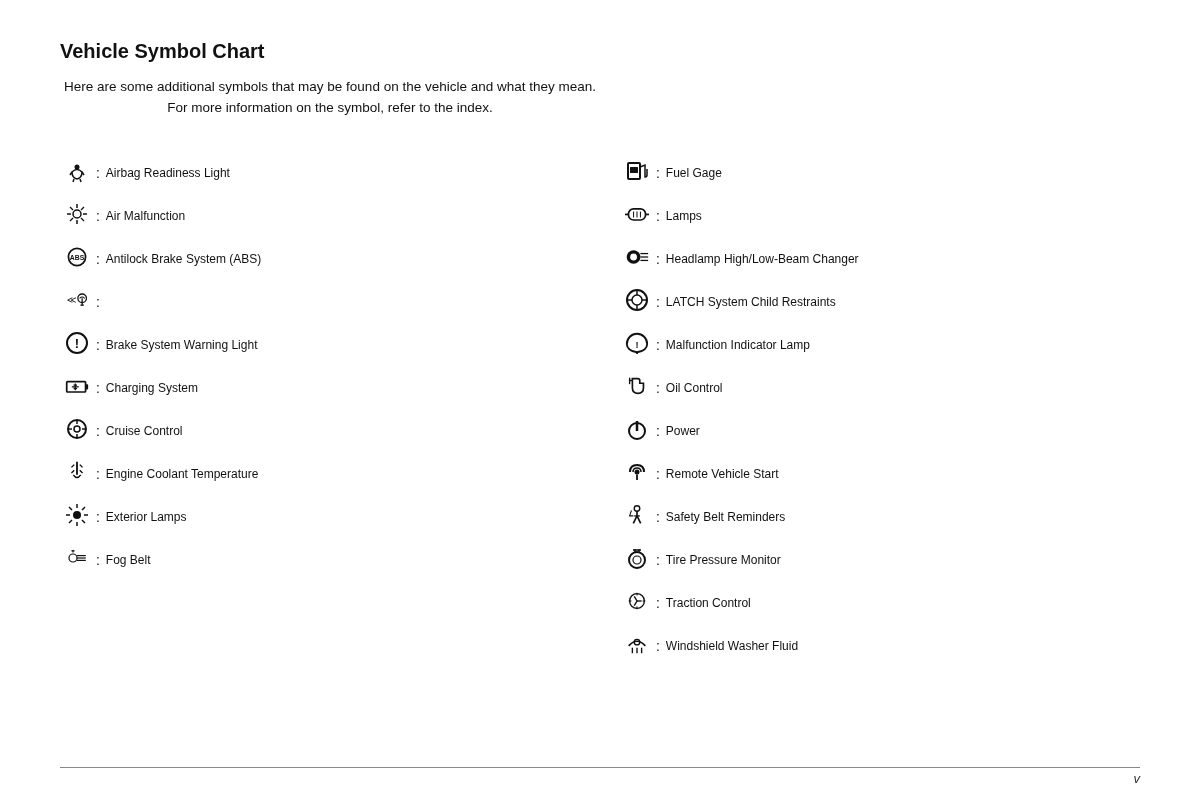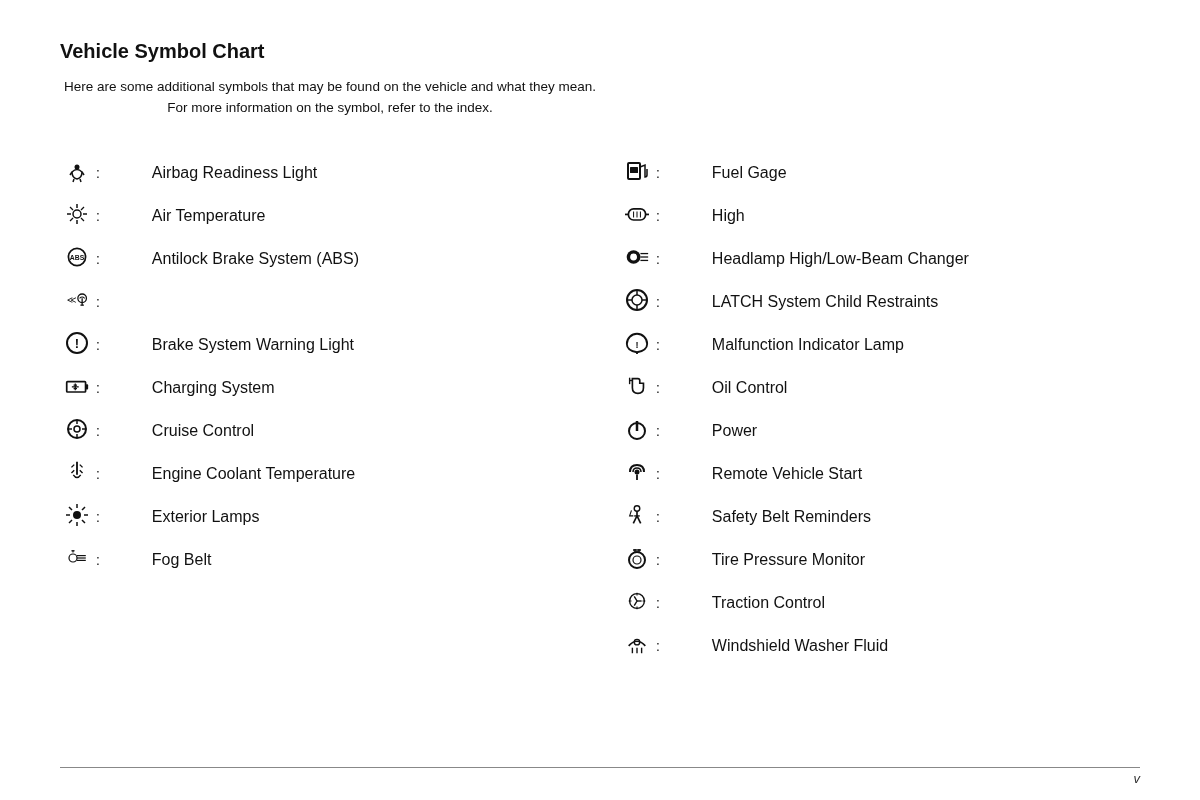--- a/index.html
+++ b/index.html
@@ -48,22 +48,21 @@
       width: 34px;
       text-align: center;
       font-size: 20px;
       flex-shrink: 0;
     }
     .sym-colon {
       margin: 0 6px 0 2px;
       flex-shrink: 0;
     }
     .sym-label {
-      font-size: 16px;
-      margin-left: 46px;
+      font-size: 12px;
     }
     .footer-line {
       position: absolute;
       bottom: 32px;
       left: 60px;
       right: 60px;
       border-top: 1px solid #888;
     }
     .page-number {
       position: absolute;
@@ -114,21 +113,21 @@
             <line x1="12" y1="18" x2="12" y2="22" stroke="#111" stroke-width="1.5"></line>
             <line x1="2" y1="12" x2="6" y2="12" stroke="#111" stroke-width="1.5"></line>
             <line x1="18" y1="12" x2="22" y2="12" stroke="#111" stroke-width="1.5"></line>
             <line x1="5" y1="5" x2="8" y2="8" stroke="#111" stroke-width="1.2"></line>
             <line x1="16" y1="16" x2="19" y2="19" stroke="#111" stroke-width="1.2"></line>
             <line x1="19" y1="5" x2="16" y2="8" stroke="#111" stroke-width="1.2"></line>
             <line x1="8" y1="16" x2="5" y2="19" stroke="#111" stroke-width="1.2"></line>
           </svg>
         </span>
         <span class="sym-colon">:</span>
-        <span class="sym-label">Air Temperature</span>
+        <span class="sym-label">Air Malfunction</span>
       </div>
 
       <div class="symbol-item">
         <span class="sym-icon">
           <svg viewBox="0 0 28 24" fill="none" xmlns="http://www.w3.org/2000/svg">
             <circle cx="14" cy="12" r="10" stroke="#111" stroke-width="2" fill="none"></circle>
             <text x="14" y="16" text-anchor="middle" font-size="8" font-weight="bold" fill="#111" font-family="Arial">ABS</text>
           </svg>
         </span>
         <span class="sym-colon">:</span>
@@ -254,21 +253,21 @@
       <div class="symbol-item">
         <span class="sym-icon">
           <svg viewBox="0 0 28 22" fill="none" xmlns="http://www.w3.org/2000/svg">
             <rect x="4" y="5" width="20" height="13" rx="6" stroke="#111" stroke-width="2" fill="none"></rect>
             <line x1="0" y1="11.5" x2="4" y2="11.5" stroke="#111" stroke-width="2"></line>
             <line x1="24" y1="11.5" x2="28" y2="11.5" stroke="#111" stroke-width="2"></line>
             <path d="M10 8 L10 15 M14 8 L14 15 M18 8 L18 15" stroke="#111" stroke-width="1.2"></path>
           </svg>
         </span>
         <span class="sym-colon">:</span>
-        <span class="sym-label">High</span>
+        <span class="sym-label">Lamps</span>
       </div>
 
       <div class="symbol-item">
         <span class="sym-icon">
           <svg viewBox="0 0 28 24" fill="none" xmlns="http://www.w3.org/2000/svg">
             <circle cx="10" cy="12" r="8" fill="#111"></circle>
             <circle cx="10" cy="12" r="4" fill="white"></circle>
             <line x1="18" y1="8" x2="27" y2="8" stroke="#111" stroke-width="1.5"></line>
             <line x1="18" y1="12" x2="27" y2="12" stroke="#111" stroke-width="1.5"></line>
             <line x1="18" y1="16" x2="27" y2="16" stroke="#111" stroke-width="1.5"></line>

